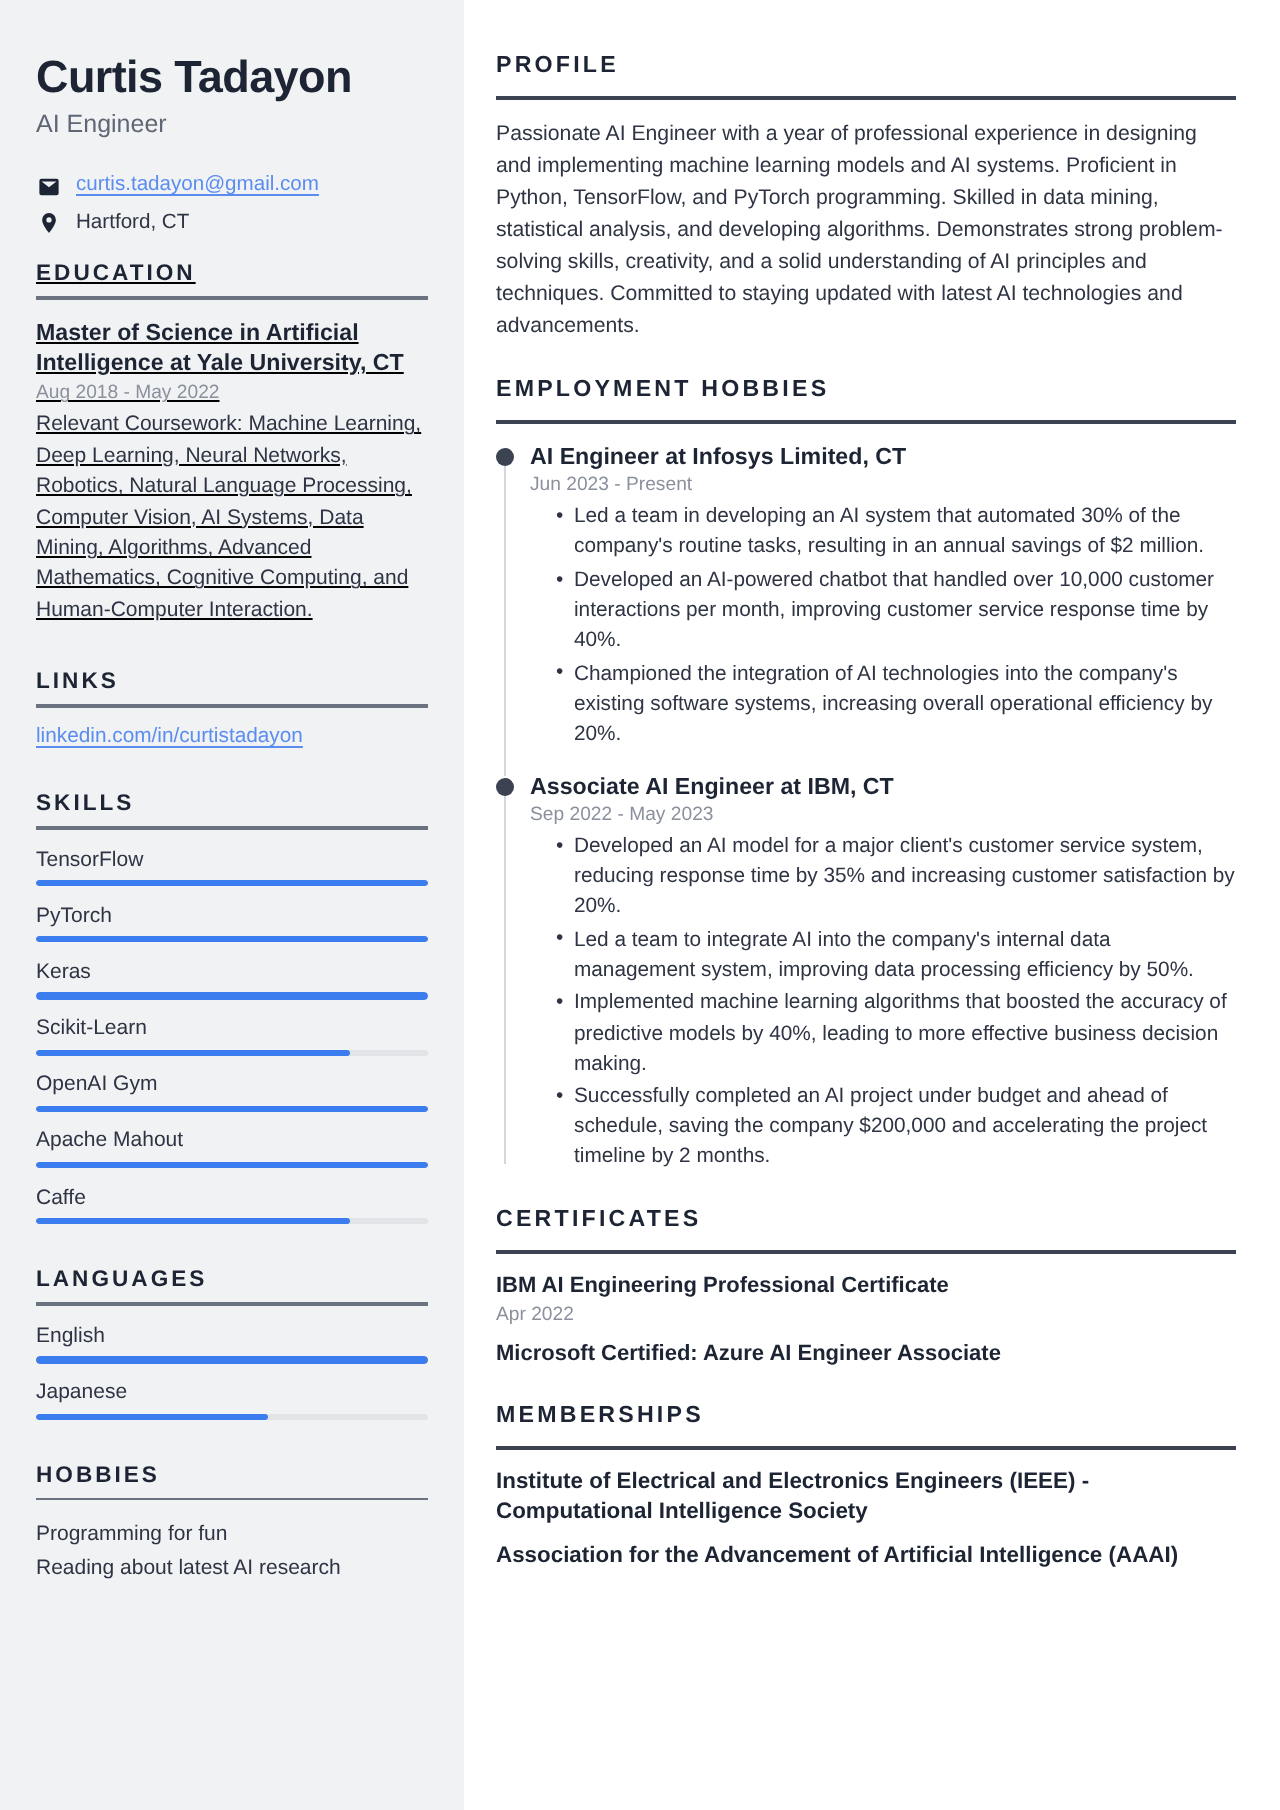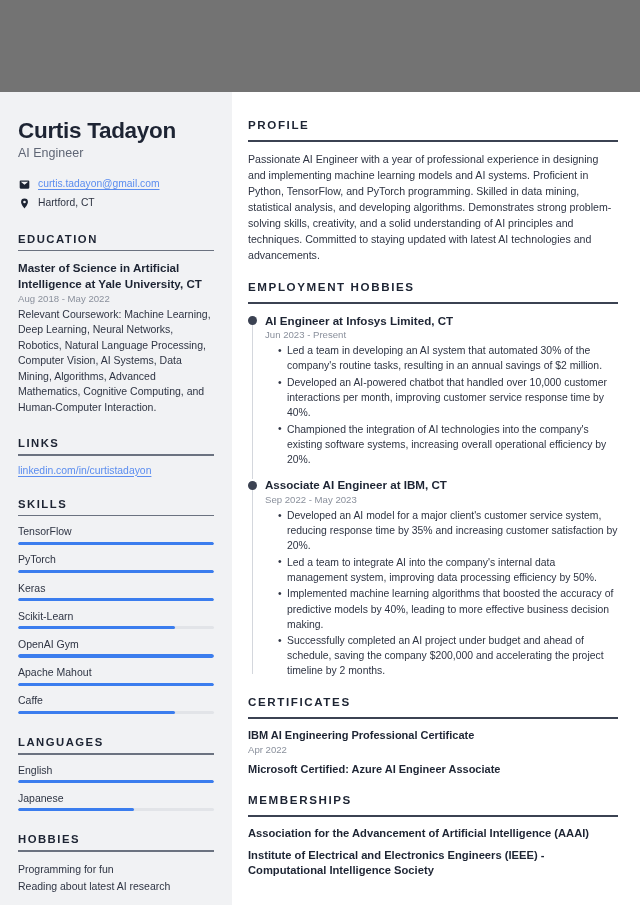--- a/index.html
+++ b/index.html
@@ -10,23 +10,22 @@
     background: #ffffff;
     font-family: "Liberation Sans", sans-serif;
     -webkit-font-smoothing: antialiased;
   }
 
   .page {
     position: relative;
     width: 640px;
     height: 905px;
     display: flex;
-    background: #737373;
+    background: #15803d;
     overflow: hidden;
-    align-items: flex-end;
   }
 
   
   .sidebar {
     width: 232px;
     flex: 0 0 232px;
     background: #f1f2f4;
     padding: 26px 18px 10px 18px;
   }
 
@@ -66,21 +65,21 @@
   }
   .contact-ico svg { display: block; }
   .contact-link {
     color: #5b8def;
     text-decoration: underline;
     text-underline-offset: 1.5px;
   }
 
   
   .sb-sec { margin-top: 22px; }
-  .sb-sec:first-of-type { margin-top: 22px; }
+  .sb-sec:first-of-type { margin-top: 12px; text-decoration: underline; }
   .sb-head {
     font-size: 11.3px;
     font-weight: 700;
     letter-spacing: 1.5px;
     color: #1d2433;
     padding-bottom: 5px;
   }
   .sb-rule {
     height: 1.6px;
     background: #6b7280;
@@ -425,19 +424,19 @@
           <div class="cert-item">
             <div class="cert-name">Microsoft Certified: Azure AI Engineer Associate</div>
           </div>
         </div>
     </section>
 
     <section class="mn-sec">
       <div class="mn-head">MEMBERSHIPS</div>
       <div class="mn-rule"></div>
       <div id="memberships-list">
+          <div class="mem-item">Institute of Electrical and Electronics Engineers (IEEE) - Computational Intelligence Society</div>
           <div class="mem-item">Association for the Advancement of Artificial Intelligence (AAAI)</div>
-          <div class="mem-item">Institute of Electrical and Electronics Engineers (IEEE) - Computational Intelligence Society</div>
         </div>
     </section>
 
   </main>
 </div>
 
 </body></html>

